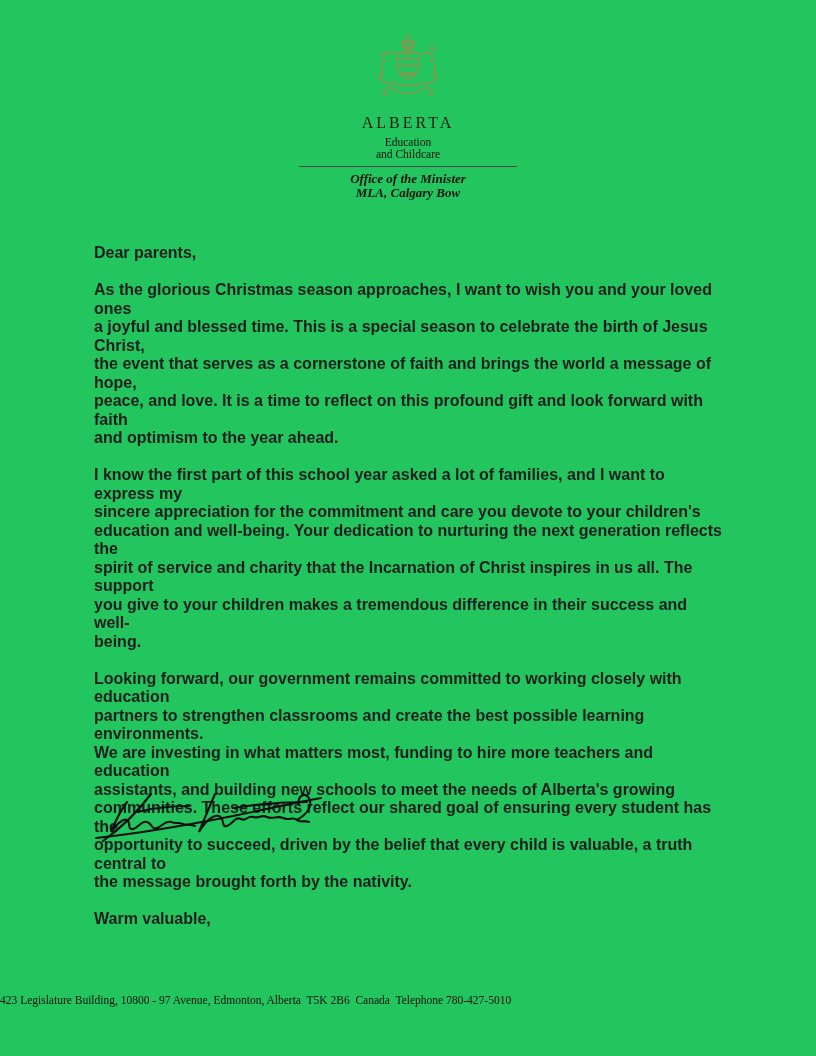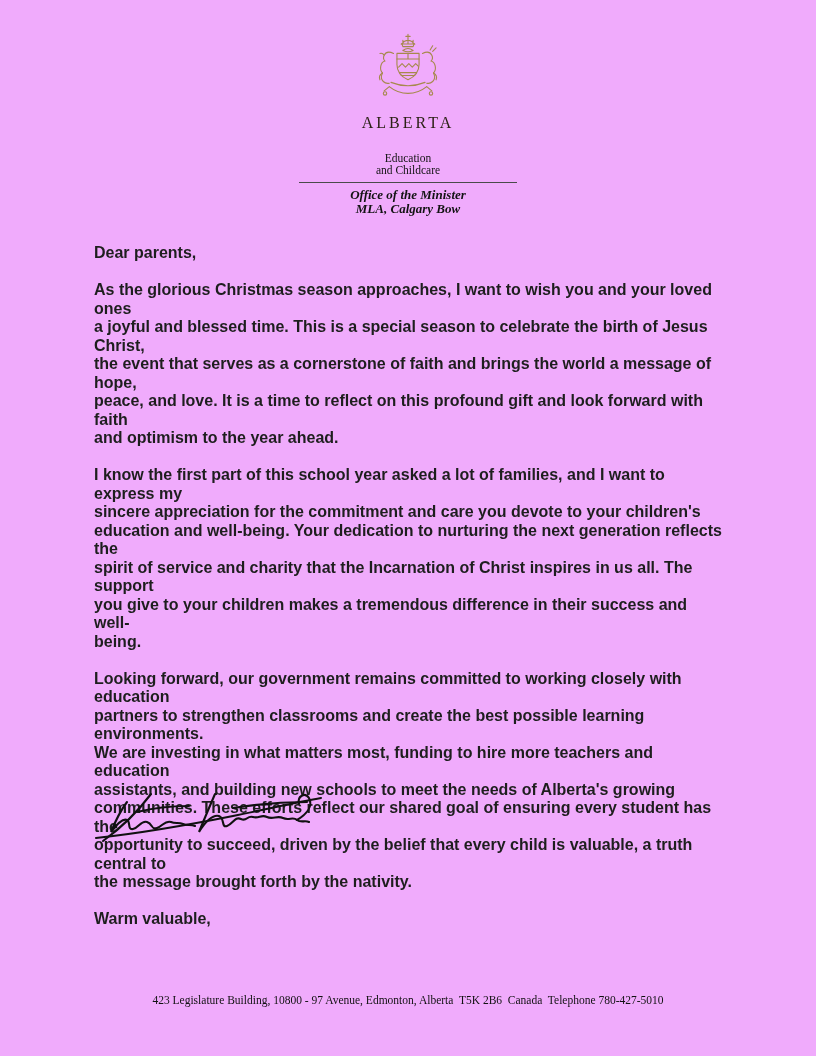--- a/index.html
+++ b/index.html
@@ -1,39 +1,39 @@
 <!DOCTYPE html>
 <html><head>
 <meta charset="utf-8">
 <style>
   html,body{margin:0;padding:0;background:#e9e9e9;}
   .page{
     position:relative;
     width:816px;height:1056px;
     margin:0 auto;
-    background:#f0abfc;
+    background:#22c55e;
     overflow:hidden;
     font-family:"Liberation Sans", sans-serif;
     color:#1e1e1e;
   }
   
   .letterhead{
     position:absolute;top:33px;left:0;right:0;
     text-align:center;
   }
   .crest{display:block;margin:0 auto;}
   .brand{
     margin-top:1px;
     font-family:"Liberation Serif", serif;
     font-size:16px;line-height:18px;
     letter-spacing:3px;
     color:#2b2115;
   }
   .ministry{
-    margin-top:20px;
+    margin-top:4px;
     font-family:"Liberation Serif", serif;
     font-size:11.5px;line-height:12px;
     color:#131313;
     white-space:pre-line;
     text-align:center;
   }
   .rule{
     width:218px;height:1px;background:#4a4a4a;
     margin:6px auto 5px auto;
   }
@@ -61,21 +61,21 @@
   }
   .signer{
     position:absolute;left:94px;top:863px;
     font-size:13.5px;line-height:18.5px;
     white-space:pre-line;
     color:#1e1e1e;
   }
   
   .footer{
     position:absolute;left:0;right:0;top:993px;
-    text-align:center;
+    text-align:left;
     font-family:"Liberation Serif", serif;
     font-size:11.5px;line-height:14px;
     color:#111111;
     white-space:pre;
   }
 </style>
 </head>
 <body>
 
 <div class="page">

